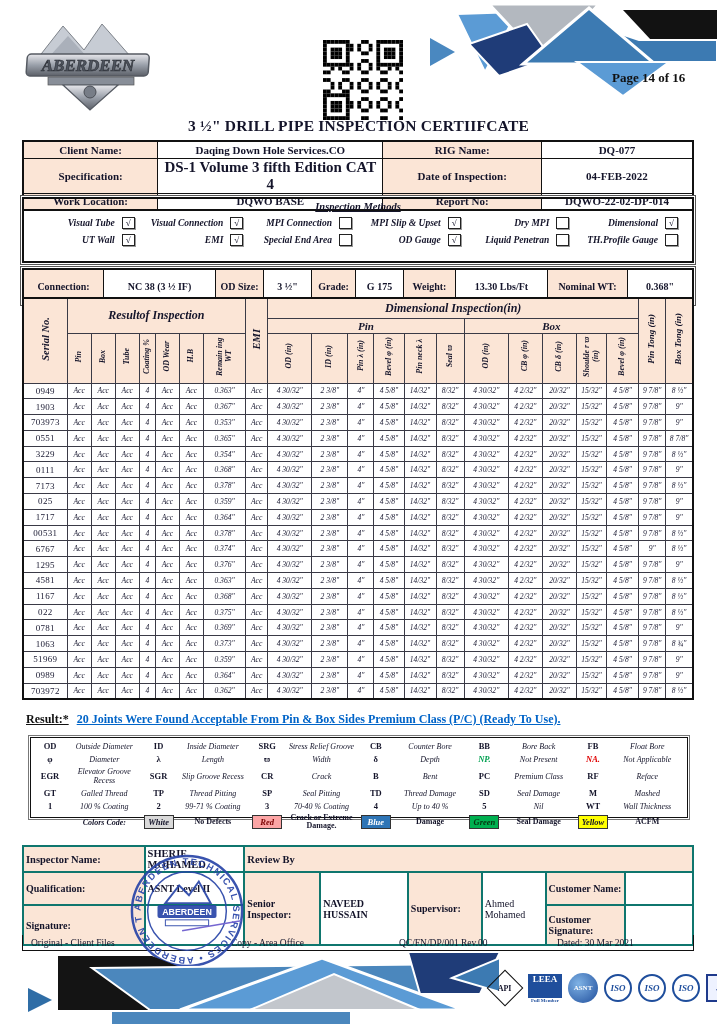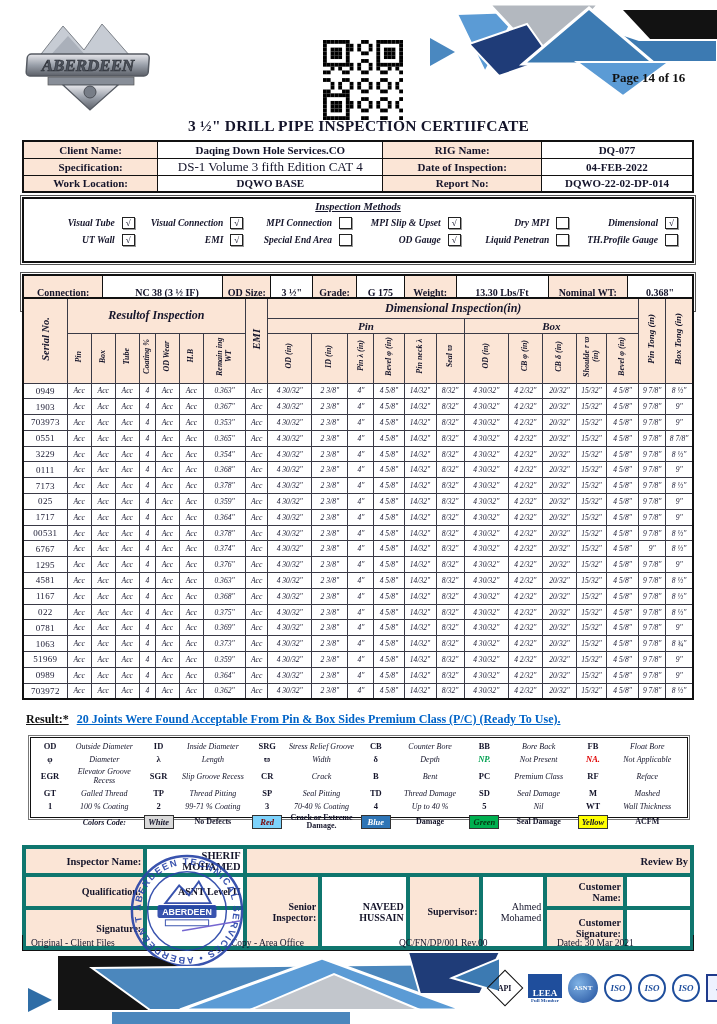--- a/index.html
+++ b/index.html
@@ -10,32 +10,32 @@
 
   
   #page-label{left:612px;top:70px;font-weight:bold;font-size:13px;color:#111}
   #doc-title{left:0;top:117px;width:717px;text-align:center;font-weight:bold;font-size:15.5px;letter-spacing:.2px}
 
   
   table{border-collapse:collapse}
   #client-table{left:22px;top:140px;width:672px;border:2px solid #111}
   #client-table td{border:1px solid #111;height:17px;text-align:center;font-size:11px;font-weight:bold;padding:0 3px}
   #client-table td.lbl{background:#fbe5d6}
-  #client-table td.small{font-size:13px;font-weight:400}
+  #client-table td.small{font-size:15px;font-weight:700}
 
   
   #methods-box{left:22px;top:197px;width:672px;height:66px;border:2px solid #111;box-shadow:0 0 0 1px #fff,0 0 0 2px #555;padding:2px 8px}
   #methods-title{text-align:center;font-size:10.5px;font-weight:bold;font-style:italic;text-decoration:underline}
   .mrow{display:flex;margin-top:5px}
   .mpair{flex:1;display:flex;justify-content:flex-end;align-items:center;gap:7px;padding-right:6px}
   .mlabel{font-size:9.5px;font-weight:bold;font-style:italic;white-space:nowrap}
   .cb{width:13px;height:12px;border:1px solid #222;box-shadow:1px 1px 0 #999;font-size:9px;line-height:11px;text-align:center;flex:0 0 13px}
 
   
-  #conn-bar{left:22px;top:274px;width:672px;height:36px;border:2px solid #111;box-shadow:0 0 0 1px #fff,0 0 0 2px #555;display:flex}
+  #conn-bar{left:22px;top:268px;width:672px;height:36px;border:2px solid #111;box-shadow:0 0 0 1px #fff,0 0 0 2px #555;display:flex}
   #conn-bar .cell{display:flex;align-items:center;justify-content:center;font-size:10px;font-weight:bold;border-right:1px solid #111;padding:0 2px;white-space:nowrap}
   #conn-bar .cell:last-child{border-right:none}
   #conn-bar .lbl{background:#fbe5d6}
 
   
   #main-table{left:22px;top:297px;width:672px;border:2px solid #111;table-layout:fixed}
   #main-table td,#main-table th{border:1px solid #3a3a46;overflow:hidden}
   #main-table thead td{background:#fbe5d6;text-align:center;vertical-align:middle;font-weight:bold;font-style:italic}
   .group-h{font-size:12px;height:20px}
   .sub-h{font-size:11px;height:15px}
@@ -53,36 +53,36 @@
   
   #legend-box{left:30px;top:737px;width:658px;height:81px;border:1.5px solid #111;box-shadow:0 0 0 1px #fff,0 0 0 2px #777;padding:3px 2px}
   #legend-grid{display:grid;grid-template-columns:repeat(6,34px 74.6px);align-items:center;row-gap:3px}
   .lg-abbr{font-size:8.5px;font-weight:bold;text-align:center}
   .lg-desc{font-size:8px;font-style:italic;text-align:center}
   .lg-desc.bold{font-style:normal;font-weight:bold;font-size:8px;line-height:1.05}
   .lg-abbr.swatch{border:1px solid #333;font-style:italic;padding:1px 0;margin:0 2px}
 
   
   #sig-table{left:22px;top:845px;width:672px;border:2px solid #111}
-  #sig-table td{border:4px solid #0f766e;text-align:right;font-weight:bold;font-size:10px;padding:1px 2px}
+  #sig-table td{border:2px solid #0f766e;text-align:left;font-weight:bold;font-size:10px;padding:1px 2px}
   #sig-table td.lbl{background:#fbe5d6}
   #sig-table .r1 td{height:21px;font-size:10.5px}
   #footer-bar{left:22px;top:935px;width:672px;height:16px;border:1.5px solid #111;border-top:none;display:flex;align-items:center;font-size:9.5px;gap:0}
   #footer-bar span{padding-left:8px;white-space:nowrap}
   #footer-bar .w1{width:200px}#footer-bar .w2{width:168px}#footer-bar .w3{width:158px}
 
   
   #stamp{left:128px;top:852px;width:118px;height:118px;opacity:.92}
 
   
   #logo-row{left:488px;top:962px;width:224px;height:52px;display:flex;align-items:center;gap:6px}
   .blogo{display:flex;flex-direction:column;align-items:center;justify-content:center}
   #api-diamond{width:26px;height:26px;border:1.5px solid #111;transform:rotate(45deg);display:flex;align-items:center;justify-content:center;margin:0 4px}
   #api-diamond span{transform:rotate(-45deg);font-size:8px;font-weight:bold}
-  #leea-box{width:34px;height:24px;background:#1f4e9c;color:#fff;font-weight:bold;font-size:9px;display:flex;align-items:flex-end;justify-content:center}
+  #leea-box{width:34px;height:24px;background:#1f4e9c;color:#fff;font-weight:bold;font-size:9px;display:flex;align-items:flex-start;justify-content:center}
   .tiny-cap{font-size:5px;color:#1f4e9c;font-weight:bold}
   #asnt-globe{width:30px;height:30px;border-radius:50%;background:radial-gradient(circle at 35% 35%,#7fb2e5,#1f4e9c);color:#fff;font-size:7px;font-weight:bold;display:flex;align-items:center;justify-content:center}
   .iso-circle{width:28px;height:28px;border-radius:50%;border:2px solid #1f4e9c;color:#1f4e9c;font-weight:bold;font-style:italic;font-size:9px;display:flex;align-items:center;justify-content:center;background:#fff}
   #nsf-box{width:24px;height:28px;border:2px solid #1f3a8c;background:#eef2ff;display:flex;align-items:center;justify-content:center;color:#1f3a8c;font-size:6px;font-weight:bold}
 </style>
 </head>
 <body>
 
 <div id="page">
 
@@ -393,21 +393,21 @@
         </div>
         <div class="mpair">
           <span class="mlabel">TH.Profile Gauge</span>
           <span class="cb"></span>
         </div>
       </div>
   </div>
 
   <div class="abs" id="conn-bar">
       <div class="cell lbl" style="width: 80px;">Connection:</div>
-      <div class="cell" style="flex: 1 1 0%; min-width: 112px; margin-left: 8px;">NC 38 (3 ½ IF)</div>
+      <div class="cell" style="flex: 1 1 0%; min-width: 112px;">NC 38 (3 ½ IF)</div>
       <div class="cell lbl" style="width: 48px;">OD Size:</div>
       <div class="cell" style="flex: 1 1 0%; min-width: 42px;">3 ½"</div>
       <div class="cell lbl" style="width: 44px;">Grade:</div>
       <div class="cell" style="flex: 1 1 0%; min-width: 48px;">G 175</div>
       <div class="cell lbl" style="width: 52px;">Weight:</div>
       <div class="cell" style="flex: 1 1 0%; min-width: 92px; font-family: Liberation Serif, serif;">13.30 Lbs/Ft</div>
       <div class="cell lbl" style="width: 80px;">Nominal WT:</div>
       <div class="cell" style="flex: 1 1 0%; min-width: 64px;">0.368"</div>
     </div>
 
@@ -1018,21 +1018,21 @@
         <div class="lg-abbr">4</div>
         <div class="lg-desc">Up to 40 %</div>
         <div class="lg-abbr">5</div>
         <div class="lg-desc">Nil</div>
         <div class="lg-abbr">WT</div>
         <div class="lg-desc">Wall Thickness</div>
         <div class="lg-abbr"></div>
         <div class="lg-desc code" style="font-weight: bold;">Colors Code:</div>
         <div class="lg-abbr swatch" style="background: rgb(217, 217, 217);">White</div>
         <div class="lg-desc bold">No Defects</div>
-        <div class="lg-abbr swatch" style="background: #7dd3fc; color: rgb(122, 0, 0); text-align: center;">Red</div>
+        <div class="lg-abbr swatch" style="background: #fca5a5; color: rgb(122, 0, 0); text-align: center;">Red</div>
         <div class="lg-desc bold">Crack or Extreme Damage.</div>
         <div class="lg-abbr swatch" style="background: rgb(46, 117, 182); color: rgb(255, 255, 255);">Blue</div>
         <div class="lg-desc bold">Damage</div>
         <div class="lg-abbr swatch" style="background: rgb(0, 176, 80); color: rgb(6, 52, 15);">Green</div>
         <div class="lg-desc bold">Seal Damage</div>
         <div class="lg-abbr swatch" style="background: rgb(255, 255, 0);">Yellow</div>
         <div class="lg-desc bold">ACFM</div>
       </div>
   </div>
 

